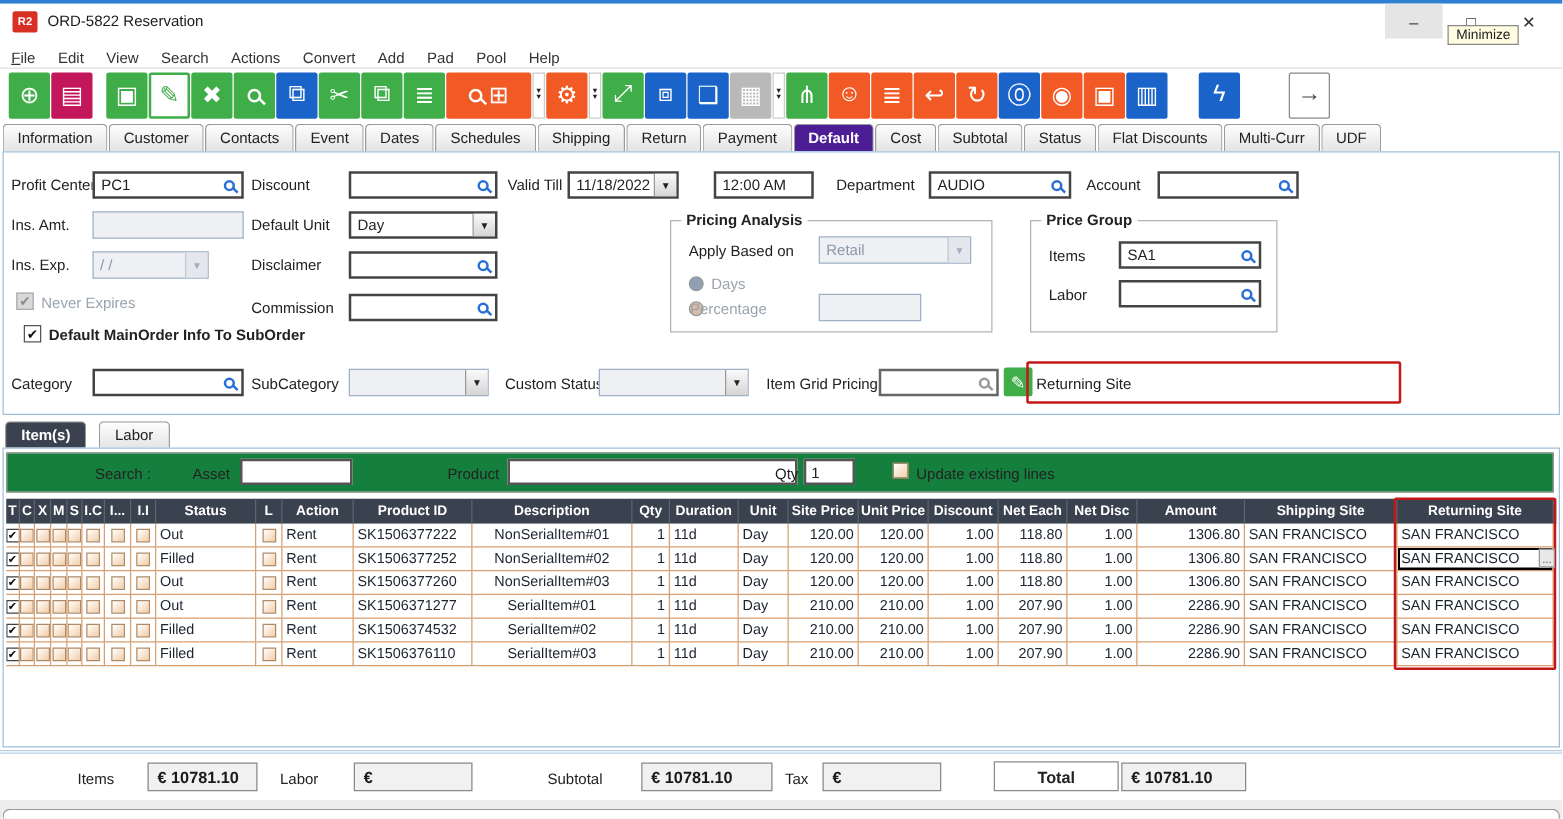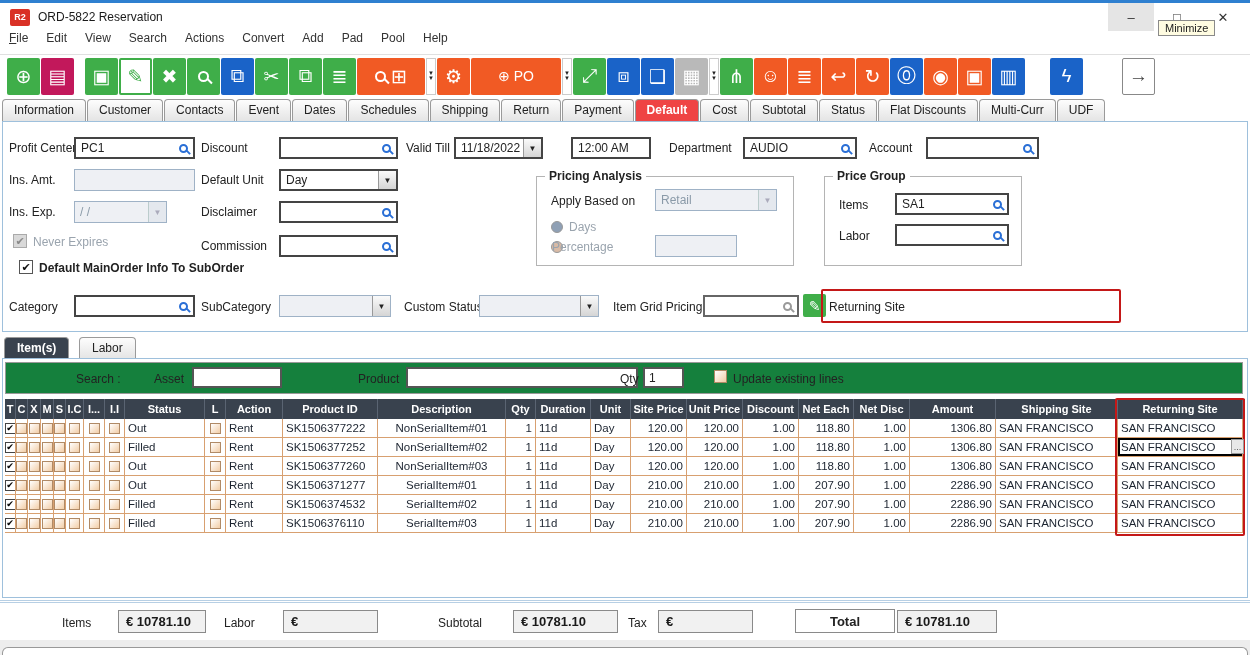--- a/index.html
+++ b/index.html
@@ -13,21 +13,21 @@
   .titlebar { position:absolute; left:0; top:3px; width:1250px; height:28px; background:#fff; display:flex; align-items:center; }
   .logo { width:20px; height:17px; background:#d93025; color:#fff; font-weight:bold; font-size:9px;
           display:flex; align-items:center; justify-content:center; margin-left:10px; border-radius:2px; }
   .title { margin-left:8px; font-size:12px; color:#1a1a1a; }
   .wctrls { position:absolute; right:4px; top:0; height:28px; display:flex; }
   .wbtn { width:46px; height:28px; display:flex; align-items:center; justify-content:center; font-size:13px; color:#333; }
   .wbtn.min { background:#e5e5e5; }
   .tooltip { position:absolute; left:1158px; top:20px; background:#fffce1; border:1px solid #8a8a8a;
              font-size:11px; padding:1px 6px; z-index:50; color:#222; }
   
-  .menubar { position:absolute; left:0; top:31px; width:1250px; height:22px; display:flex; align-items:flex-start; background:#fff; }
+  .menubar { position:absolute; left:0; top:31px; width:1250px; height:22px; display:flex; align-items:flex-end; background:#fff; }
   .mitem { padding:0 9px; color:#333; }
   .mitem u { text-decoration:underline; }
   
   .toolbar { position:absolute; left:0; top:54px; width:1250px; height:43px; border-top:1px solid #e0e0e0;
              display:flex; align-items:center; padding-left:7px; background:#fff; }
   .tbtn { width:33px; height:37px; margin-right:1px; border-radius:2px; color:#fff; font-size:19px;
           display:flex; align-items:center; justify-content:center; flex:none; }
   .c-green{ background:#3fae49; } .c-crimson{ background:#c2185b; } .c-blue{ background:#1a63c8; }
   .c-orange{ background:#f15a24; } .c-gray{ background:#b9b9b9; }
   .c-white{ background:#fff; border:1px solid #888; color:#444; }
@@ -38,21 +38,21 @@
   .tgap { flex:none; }
   
   .mag { width:9px; height:9px; border:2px solid #2a6fd6; border-radius:50%; position:relative; flex:none; margin-left:auto; }
   .mag::after { content:""; position:absolute; width:6px; height:2px; background:#2a6fd6; right:-5px; bottom:-2px; transform:rotate(45deg); }
   .mag.gray { border-color:#9a9a9a; } .mag.gray::after { background:#9a9a9a; }
   .mag.white { border-color:#fff; width:11px; height:11px; margin-left:0; } .mag.white::after { background:#fff; width:7px; right:-6px; }
   
   .tabstrip { position:absolute; left:2px; top:98px; width:1246px; height:23px; display:flex; align-items:flex-end; }
   .tab { padding:3px 11px 4px 11px; background:linear-gradient(#fdfdfd,#e4e4e4); border:1px solid #9a9a9a; border-bottom:none;
          border-radius:4px 4px 0 0; margin-right:1px; color:#222; white-space:nowrap; }
-  .tab.sel { background:#ef4444; color:#fff; font-weight:bold; }
+  .tab.sel { background:#4c1d95; color:#fff; font-weight:bold; }
   
   .form-panel { position:absolute; left:2px; top:121px; width:1246px; height:211px; border:1px solid #9ec0dc; background:#fff; }
   .lbl { position:absolute; white-space:nowrap; color:#222; }
   .fld { position:absolute; height:22px; border:2px solid #444; background:#fff; display:flex; align-items:center;
          padding:0 5px; font-size:12px; }
   .fld.dis { border:1px solid #9fb2c6; background:#eef0f4; color:#8a9aa8; }
   .caretbox { margin-left:auto; margin-right:-5px; width:18px; height:100%; background:linear-gradient(#fafafa,#d5d5d5);
               border-left:1px solid #999; display:flex; align-items:center; justify-content:center; font-size:8px; color:#222; flex:none; }
   .caretbox.dis { color:#aab; background:#e4e8ee; border-left:1px solid #bcc; }
   .cb { position:absolute; width:14px; height:14px; border:1px solid #555; background:#fff; display:flex;
@@ -172,23 +172,20 @@
     <div class="tbtn c-orange" style="width: 68px;">
       <span class="mag white"></span>
       <span style="margin-left: 5px;">⊞</span>
     </div>
     <div class="tsep">
       <span>▼</span>
       <span>▼</span>
     </div>
     <div class="tbtn c-orange">
       <span>⚙</span>
-    </div>
-    <div class="tbtn c-orange" style="width: 90px; font-size: 14px;">
-      <span>⊕ PO</span>
     </div>
     <div class="tsep">
       <span>▼</span>
       <span>▼</span>
     </div>
     <div class="tbtn c-green">
       <span>⤢</span>
     </div>
     <div class="tbtn c-blue">
       <span>⧈</span>

